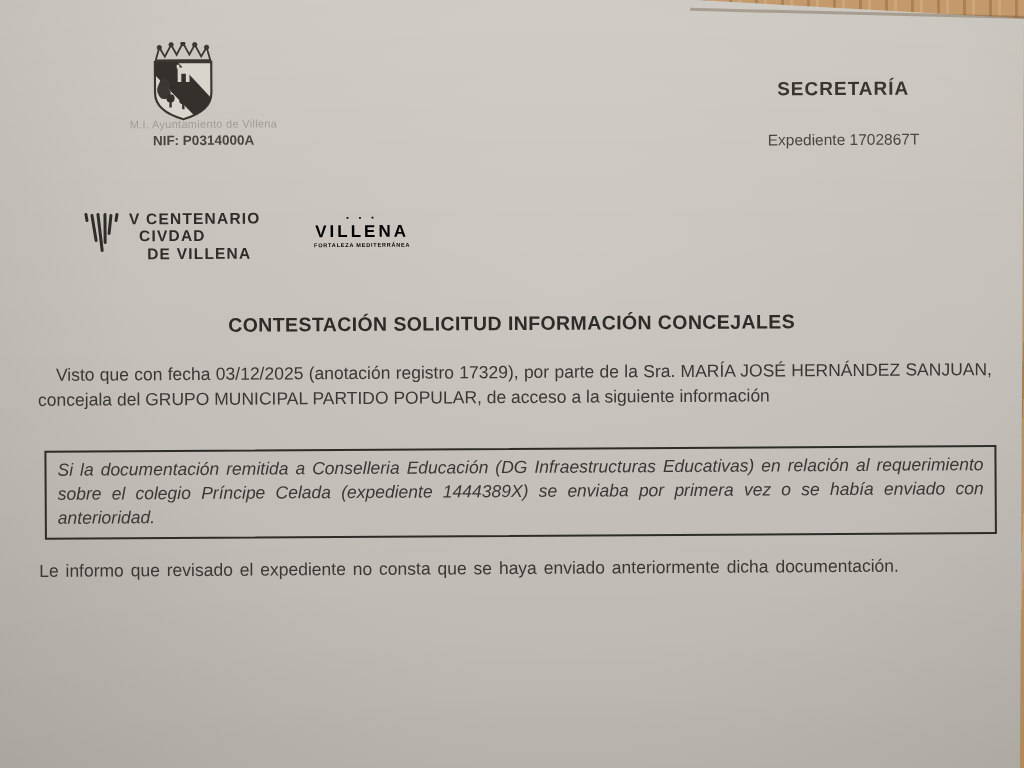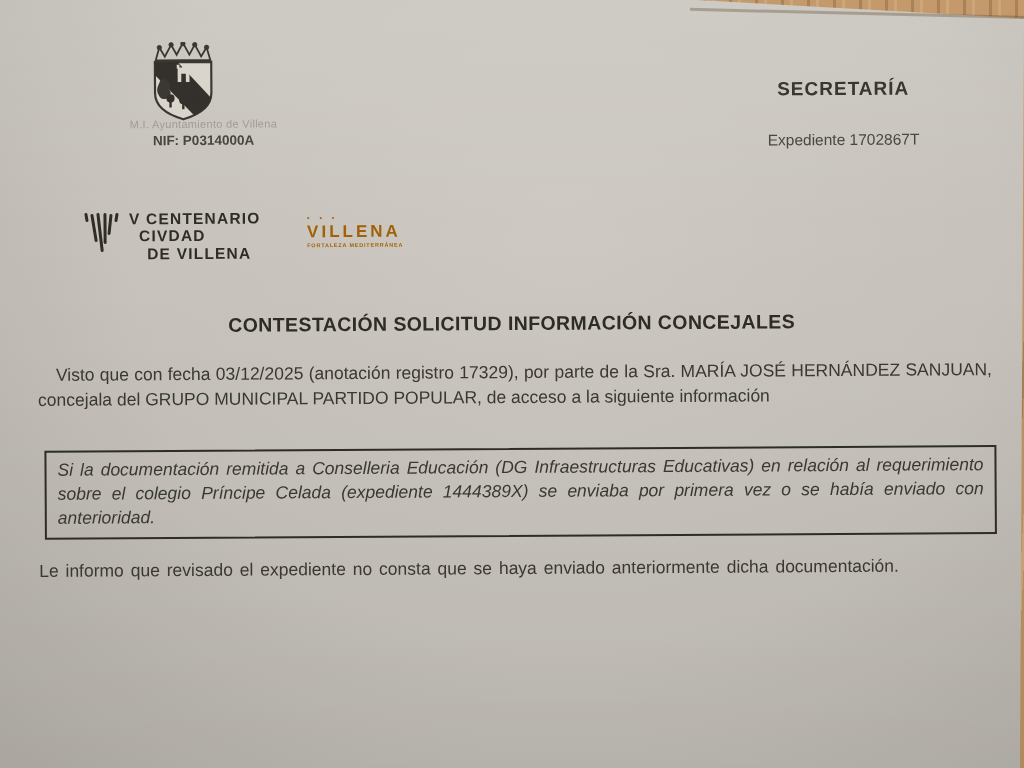--- a/index.html
+++ b/index.html
@@ -50,21 +50,21 @@
     font-size: 15.5px; color: #4a4740;
   }
 
   
   .centenario { position: absolute; left: 84px; top: 204px; display: flex; gap: 6px; }
   .centenario-text { font-weight: bold; color: #2f2d28; font-size: 15.5px; line-height: 1.12; letter-spacing: 1.2px; padding-top: 4px; }
   .centenario-text .l2 { padding-left: 10px; }
   .centenario-text .l3 { padding-left: 18px; }
 
   
-  .villena-logo { position: absolute; left: 308px; top: 213px; width: 110px; text-align: left; color: #a16207; }
+  .villena-logo { position: absolute; left: 308px; top: 213px; width: 110px; text-align: center; color: #000000; }
   .villena-dots { font-size: 7px; letter-spacing: 4px; line-height: 1; }
   .villena-name { font-size: 17px; font-weight: bold; letter-spacing: 3px; line-height: 1.25; }
   .villena-tagline { font-size: 5.5px; font-weight: bold; letter-spacing: .8px; }
 
   
   .doc-title {
     position: absolute; left: 0; top: 312px; width: 100%; text-align: center;
     font-size: 19.5px; font-weight: bold; letter-spacing: .4px; color: #2e2c27;
   }
   .para {

